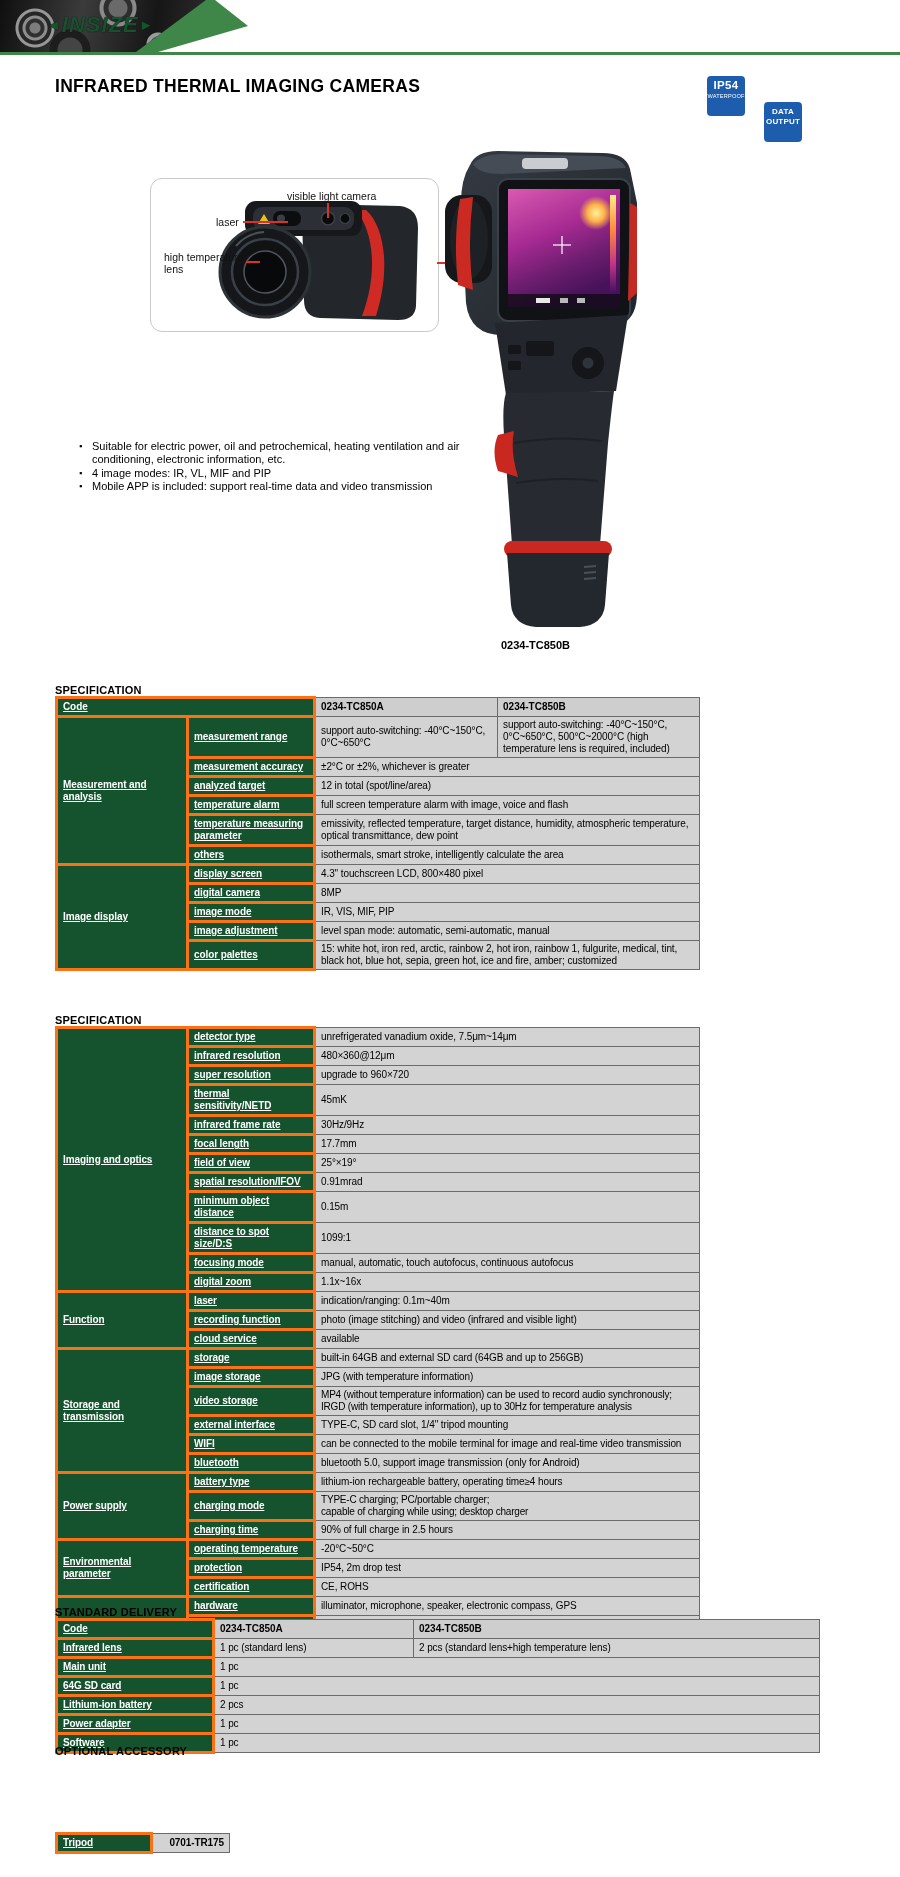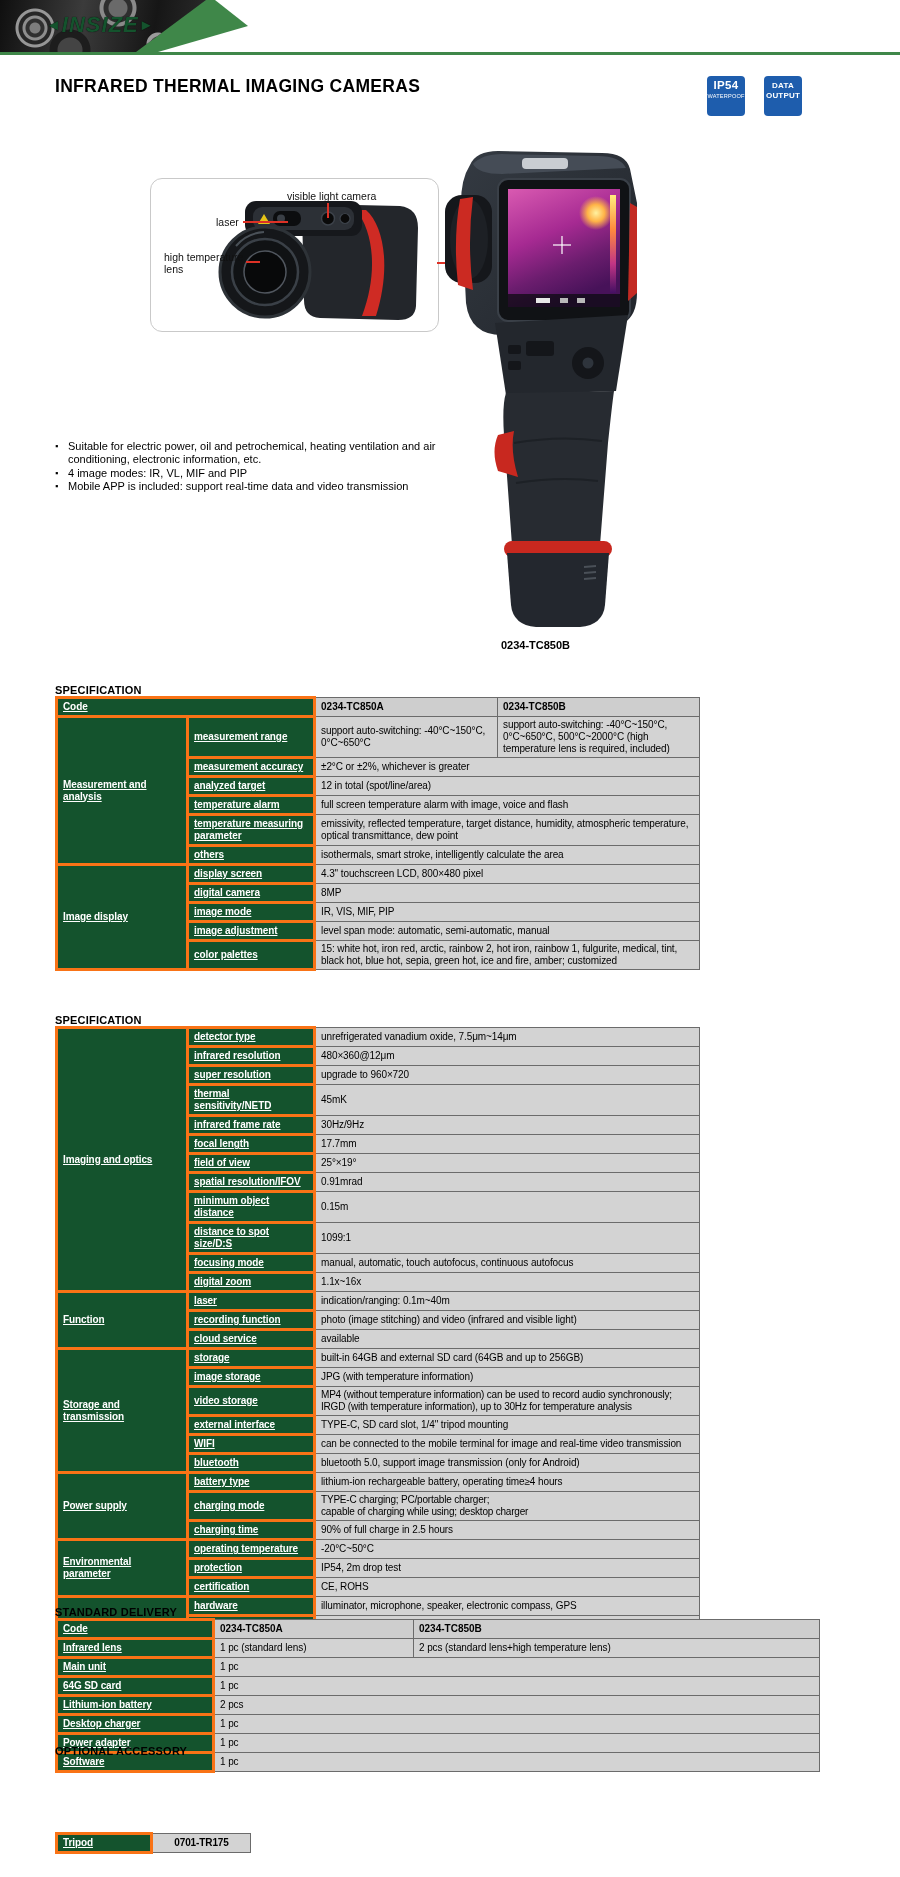--- a/index.html
+++ b/index.html
@@ -20,21 +20,21 @@
   .logo{position:absolute;left:46px;top:12px;color:#14532d;font-weight:bold;font-style:italic;
         font-size:22px;letter-spacing:1px;white-space:nowrap;text-shadow:0 0 1px #000;}
   .logo .arr{font-size:15px;font-style:normal;vertical-align:2px;}
   .hdr-rule{position:absolute;left:0;top:52px;width:900px;height:3px;background:#3f8749;}
 
   
   .page-title{position:absolute;left:55px;top:76px;font-size:17.5px;font-weight:bold;letter-spacing:.3px;}
   .badge{position:absolute;top:76px;width:38px;height:40px;background:#1e5dad;border-radius:4px;
          color:#fff;text-align:center;line-height:1;}
   .badge1{left:707px;}
-  .badge2{left:764px;}
+  .badge2{left:764px;margin-top:26px;}
   .badge .b-top{font-size:11.5px;font-weight:bold;margin-top:4px;letter-spacing:.3px;}
   .badge .b-bot{font-size:5.6px;margin-top:2px;letter-spacing:.2px;}
   .badge2 .b-top{font-size:8px;margin-top:6px;}
   .badge2 .b-bot{font-size:8px;font-weight:bold;margin-top:2px;}
 
   
   .callout-box{position:absolute;left:150px;top:178px;width:287px;height:152px;background:#fff;
                border:1.5px solid #c9c9c9;border-radius:12px;}
   .diagram-label{position:absolute;font-size:10.5px;color:#111;line-height:12px;}
   .lbl-vlc{left:287px;top:190px;}
@@ -46,42 +46,42 @@
   .rl-htl{left:246px;top:261px;width:14px;height:1.5px;}
   .rl-connect{left:437px;top:262px;width:52px;height:1.5px;}
   .front-cam-svg{position:absolute;left:152px;top:180px;width:283px;height:148px;}
   .main-cam-svg{position:absolute;left:440px;top:143px;width:205px;height:492px;}
   .product-code{position:absolute;left:468px;top:639px;width:135px;text-align:center;
                 font-size:11px;font-weight:bold;}
 
   
   .features{position:absolute;left:55px;top:440px;width:402px;margin:0;padding:0 0 0 13px;
             list-style:none;font-size:11px;line-height:13.4px;}
-  .features li{position:relative;}
+  .features li{position:relative;margin-left:24px;}
   .features li::before{content:"▪";position:absolute;left:-13px;top:0;font-size:9px;}
 
   
   .sec-label{position:absolute;left:55px;font-size:11px;font-weight:bold;letter-spacing:.2px;}
 
   
   table.spec{position:absolute;border-collapse:collapse;table-layout:fixed;
              font-size:10px;line-height:12px;border:1.5px solid #454545;}
   table.spec td{padding:2px 5px;vertical-align:middle;word-wrap:break-word;}
   td.g{background:#14532d;color:#fff;font-weight:bold;border:3px solid #f97316;letter-spacing:-.1px;text-decoration:underline;}
   td.grp{padding-left:8px;}
   td.v{background:#d3d3d3;color:#000;border:1px solid #6b6b6b;letter-spacing:-.1px;}
   td.hv{background:#cecece;color:#000;border:1px solid #6b6b6b;font-weight:bold;}
   td.pre{white-space:pre-line;letter-spacing:-.2px;}
   .t-spec1{left:55px;top:696px;width:645px;}
   .t-spec2{left:55px;top:1026px;width:645px;}
   .t-delivery{left:55px;top:1618px;width:765px;font-size:10.5px;}
   .t-delivery td{padding:2.5px 6px;}
-  .t-optional{left:55px;top:1832px;width:196px;font-size:10.5px;}
+  .t-optional{left:55px;top:1832px;width:175px;font-size:10.5px;}
   .t-optional td{padding:2.5px 6px;}
-  .code-center{text-align:center;font-weight:bold;margin-top:13px;}
+  .code-center{text-align:right;font-weight:bold;margin-top:13px;}
 </style>
 </head>
 <body>
 
 <div class="canvas">
 
   <div class="hdr-green"></div>
   <div class="hdr-photo"></div>
   <div class="logo"><span class="arr">◄</span><span>INSIZE</span><span class="arr">►</span></div>
   <div class="hdr-rule"></div>
@@ -413,24 +413,20 @@
         </tr>
     <tr>
           <td class="g">64G SD card</td>
           <td class="v" colspan="2">1 pc</td>
         </tr>
     <tr>
           <td class="g">Lithium-ion battery</td>
           <td class="v" colspan="2">2 pcs</td>
         </tr>
     <tr>
-          <td class="g">Desktop charger</td>
-          <td class="v" colspan="2">1 pc</td>
-        </tr>
-    <tr>
           <td class="g">Power adapter</td>
           <td class="v" colspan="2">1 pc</td>
         </tr>
     <tr>
           <td class="g">Software</td>
           <td class="v" colspan="2">1 pc</td>
         </tr>
   </tbody>
     </table>
 

